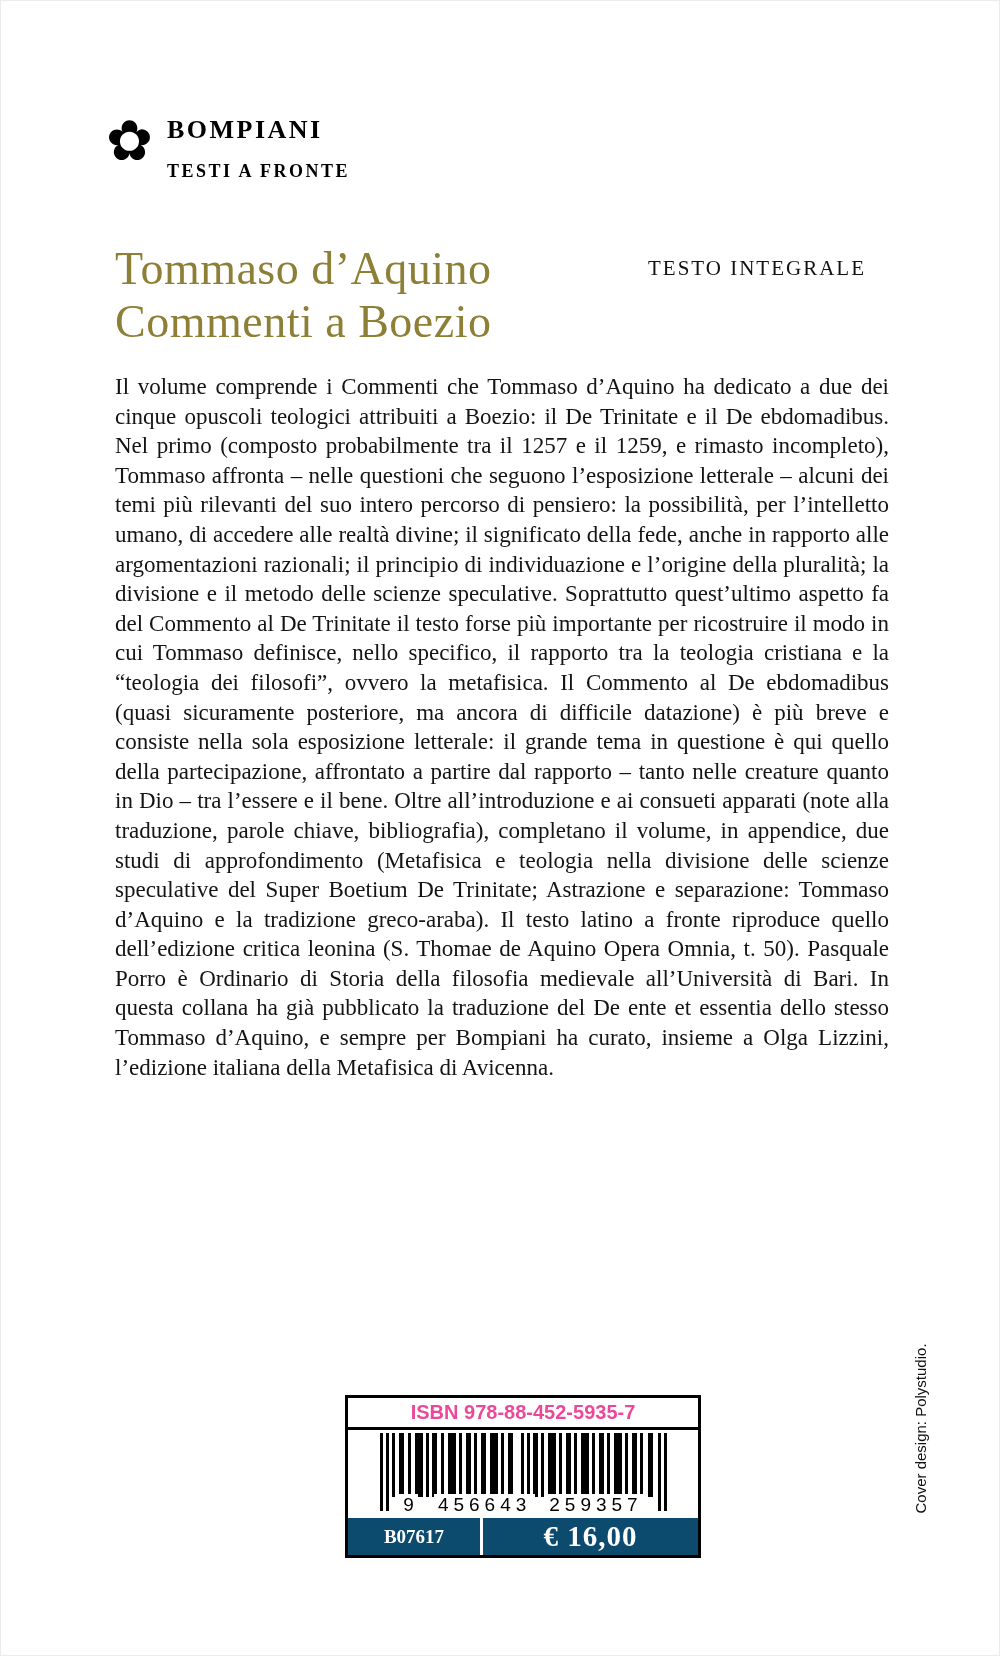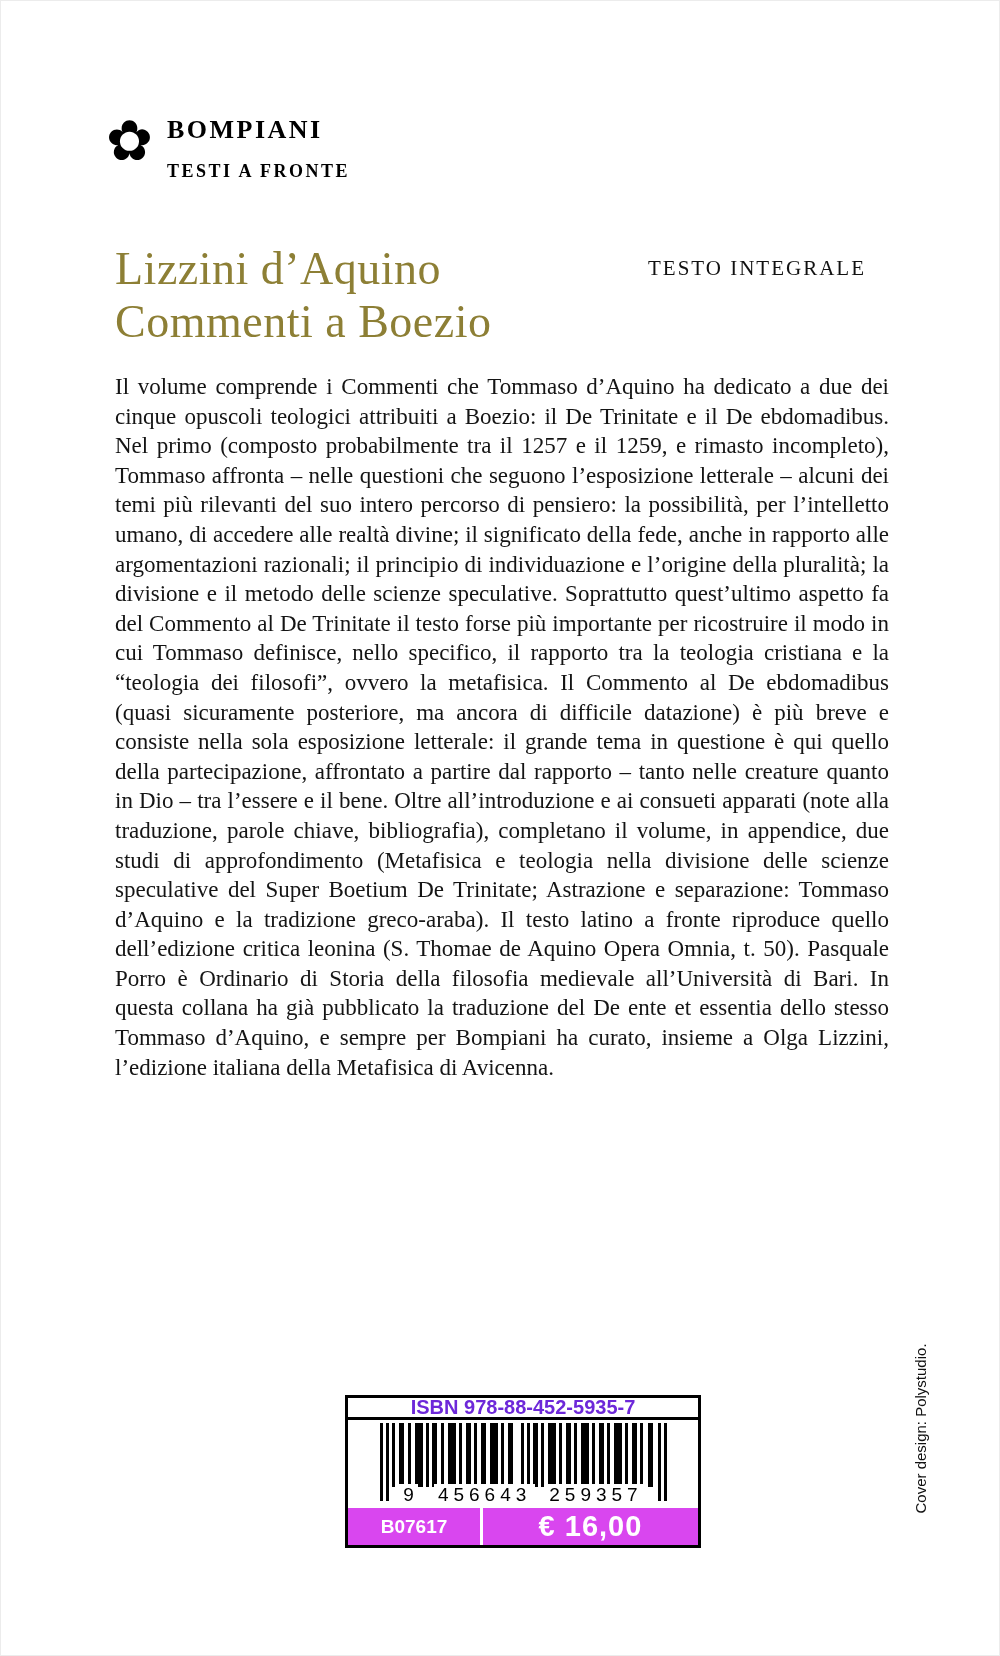--- a/index.html
+++ b/index.html
@@ -80,30 +80,30 @@
   
   .barcode-module {
     position: absolute;
     left: 345px;
     top: 1395px;
     width: 356px;
     border: 3px solid #000;
     background: #fff;
   }
   .isbn-row {
-    height: 22px;
+    height: 32px;
     display: flex;
     align-items: center;
     justify-content: center;
     font-family: "Liberation Sans", sans-serif;
     font-weight: bold;
     font-size: 20px;
     border-bottom: 3px solid #000;
     background: #fff;
-    color: #6d28d9;
+    color: #ec4899;
   }
   .barcode-area {
     position: relative;
     height: 88px;
     background: #fff;
     padding-top: 3px;
     text-align: center;
   }
   .barcode-svg { display: inline-block; }
   .barcode-digits {
@@ -116,23 +116,23 @@
     gap: 10px;
     font-family: "Liberation Sans", sans-serif;
     font-size: 19px;
     color: #000;
   }
   .barcode-digits span { background: #fff; padding: 0 4px; letter-spacing: 5px; }
   .barcode-digits .bd-first { letter-spacing: 0; margin-right: 6px; }
   .price-row {
     display: flex;
     height: 37px;
-    background: #d946ef;
+    background: #0c4a6e;
     color: #fff;
-    font-family: Liberation Sans, sans-serif;
+    font-family: Liberation Serif, serif;
   }
   .code-cell {
     flex: 0 0 135px;
     display: flex;
     align-items: center;
     justify-content: center;
     font-size: 19px;
     font-weight: bold;
     border-right: 3px solid #fff;
   }
@@ -168,21 +168,21 @@
 
   <div class="logo">
     <span class="logo-icon">✿</span>
     <div class="logo-text">
       <div class="logo-name">BOMPIANI</div>
       <div class="logo-series">TESTI A FRONTE</div>
     </div>
   </div>
 
   <div class="title-block">
-    <div class="author">Lizzini d’Aquino</div>
+    <div class="author">Tommaso d’Aquino</div>
     <div class="book-title">Commenti a Boezio</div>
   </div>
 
   <div class="edition-note">TESTO INTEGRALE</div>
 
   <div class="blurb"><span>Il volume comprende i </span><span class="it">Commenti</span><span> che Tommaso d’Aquino ha dedicato a due dei cinque opuscoli teologici attribuiti a Boezio: il </span><span class="it">De Trinitate</span><span> e il </span><span class="it">De ebdomadibus</span><span>. Nel primo (composto probabilmente tra il 1257 e il 1259, e rimasto incompleto), Tommaso affronta – nelle questioni che seguono l’esposizione letterale – alcuni dei temi più rilevanti del suo intero percorso di pensiero: la possibilità, per l’intelletto umano, di accedere alle realtà divine; il significato della fede, anche in rapporto alle argomentazioni razionali; il principio di individuazione e l’origine della pluralità; la divisione e il metodo delle scienze speculative. Soprattutto quest’ultimo aspetto fa del </span><span class="it">Commento al De Trinitate</span><span> il testo forse più importante per ricostruire il modo in cui Tommaso definisce, nello specifico, il rapporto tra la teologia cristiana e la “teologia dei filosofi”, ovvero la metafisica. Il </span><span class="it">Commento al De ebdomadibus</span><span> (quasi sicuramente posteriore, ma ancora di difficile datazione) è più breve e consiste nella sola esposizione letterale: il grande tema in questione è qui quello della partecipazione, affrontato a partire dal rapporto – tanto nelle creature quanto in Dio – tra l’essere e il bene. Oltre all’introduzione e ai consueti apparati (note alla traduzione, parole chiave, bibliografia), completano il volume, in appendice, due studi di approfondimento (</span><span class="it">Metafisica e teologia nella divisione delle scienze speculative</span><span> del Super Boetium De Trinitate; </span><span class="it">Astrazione e separazione: Tommaso d’Aquino e la tradizione greco-araba</span><span>). Il testo latino a fronte riproduce quello dell’edizione critica leonina (S. Thomae de Aquino </span><span class="it">Opera Omnia</span><span>, t. 50). Pasquale Porro è Ordinario di Storia della filosofia medievale all’Università di Bari. In questa collana ha già pubblicato la traduzione del </span><span class="it">De ente et essentia</span><span> dello stesso Tommaso d’Aquino, e sempre per Bompiani ha curato, insieme a Olga Lizzini, l’edizione italiana della </span><span class="it">Metafisica</span><span> di Avicenna.</span></div>
 
   <div class="barcode-module">
     <div class="isbn-row">ISBN 978-88-452-5935-7</div>
     <div class="barcode-area">

